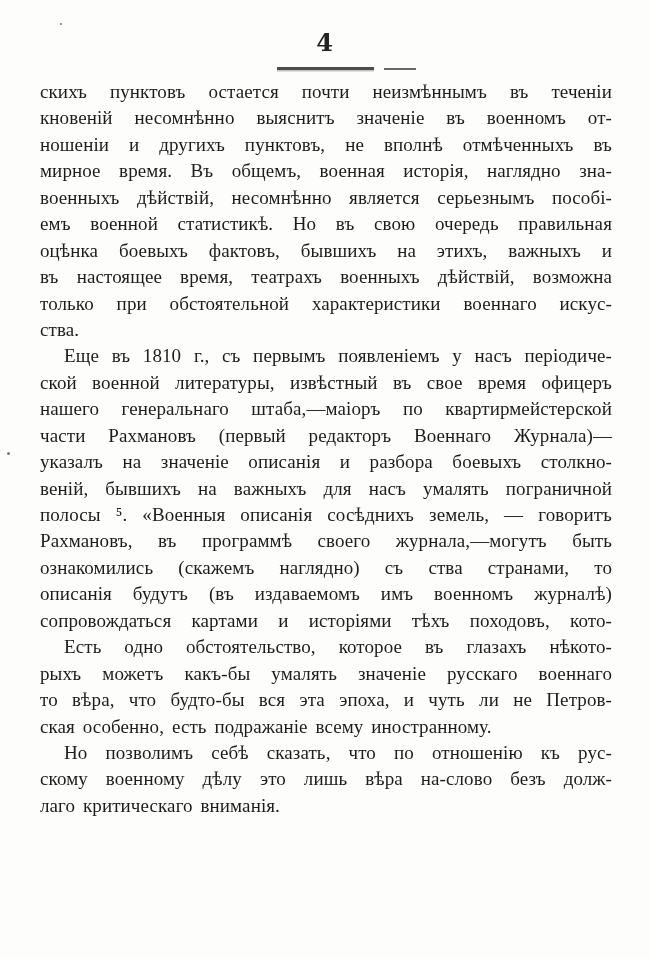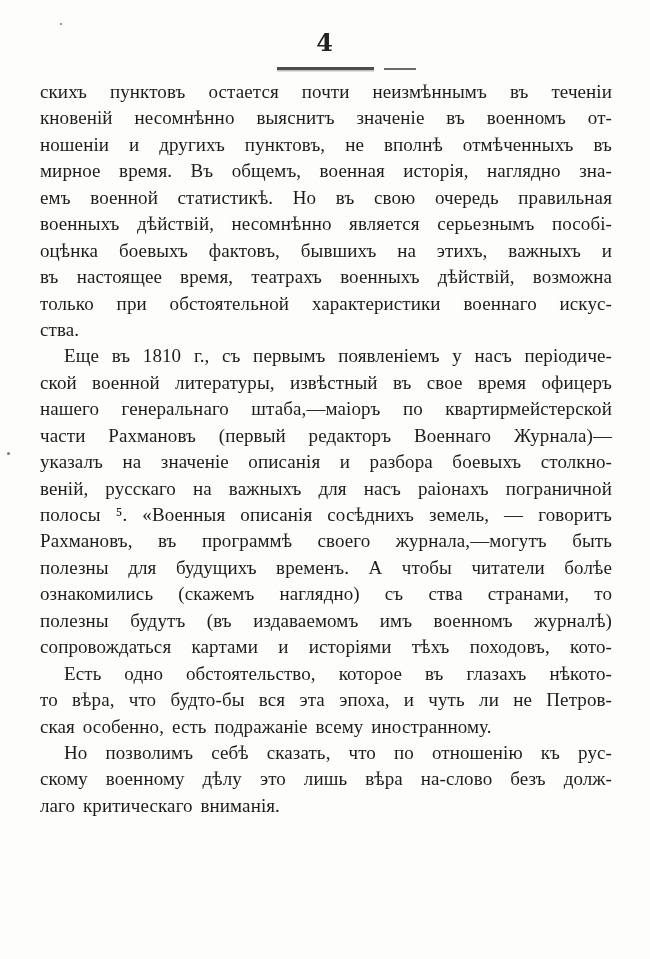--- a/index.html
+++ b/index.html
@@ -85,39 +85,39 @@
 
   <div class="header-rule-long"></div>
 
   <div class="header-rule-short"></div>
 
   <div class="text-block">
       <div class="line">скихъ пунктовъ остается почти неизмѣннымъ въ теченіи</div>
       <div class="line">кновеній несомнѣнно выяснитъ значеніе въ военномъ от-</div>
       <div class="line">ношеніи и другихъ пунктовъ, не вполнѣ отмѣченныхъ въ</div>
       <div class="line">мирное время. Въ общемъ, военная исторія, наглядно зна-</div>
+      <div class="line">военныхъ дѣйствій, несомнѣнно является серьезнымъ пособі-</div>
       <div class="line">емъ военной статистикѣ. Но въ свою очередь правильная</div>
-      <div class="line">военныхъ дѣйствій, несомнѣнно является серьезнымъ пособі-</div>
       <div class="line">оцѣнка боевыхъ фактовъ, бывшихъ на этихъ, важныхъ и</div>
       <div class="line">въ настоящее время, театрахъ военныхъ дѣйствій, возможна</div>
       <div class="line">только при обстоятельной характеристики военнаго искус-</div>
       <div class="line last">ства.</div>
       <div class="line indent">Еще въ 1810 г., съ первымъ появленіемъ у насъ періодиче-</div>
       <div class="line">ской военной литературы, извѣстный въ свое время офицеръ</div>
       <div class="line">нашего генеральнаго штаба,—маіоръ по квартирмейстерской</div>
       <div class="line">части Рахмановъ (первый редакторъ Военнаго Журнала)—</div>
       <div class="line">указалъ на значеніе описанія и разбора боевыхъ столкно-</div>
-      <div class="line">веній, русскаго на важныхъ для насъ раіонахъ пограничной</div>
+      <div class="line">веній, бывшихъ на важныхъ для насъ умалять пограничной</div>
       <div class="line">полосы ⁵. «Военныя описанія сосѣднихъ земель, — говоритъ</div>
       <div class="line">Рахмановъ, въ программѣ своего журнала,—могутъ быть</div>
-      <div class="line">полезны для будущихъ временъ. А чтобы читатели болѣе</div>
       <div class="line">ознакомились (скажемъ наглядно) съ ства странами, то</div>
-      <div class="line">полезны будутъ (въ издаваемомъ имъ военномъ журналѣ)</div>
+      <div class="line">описанія будутъ (въ издаваемомъ имъ военномъ журналѣ)</div>
       <div class="line">сопровождаться картами и исторіями тѣхъ походовъ, кото-</div>
       <div class="line indent">Есть одно обстоятельство, которое въ глазахъ нѣкото-</div>
+      <div class="line">рыхъ можетъ какъ-бы умалять значеніе русскаго военнаго</div>
       <div class="line">то вѣра, что будто-бы вся эта эпоха, и чуть ли не Петров-</div>
       <div class="line last">ская особенно, есть подражаніе всему иностранному.</div>
       <div class="line indent">Но позволимъ себѣ сказать, что по отношенію къ рус-</div>
       <div class="line">скому военному дѣлу это лишь вѣра на-слово безъ долж-</div>
       <div class="line last">лаго критическаго вниманія.</div>
     </div>
 
   <div class="scan-artifact artifact-1"></div>
 
   <div class="scan-artifact artifact-2"></div>

